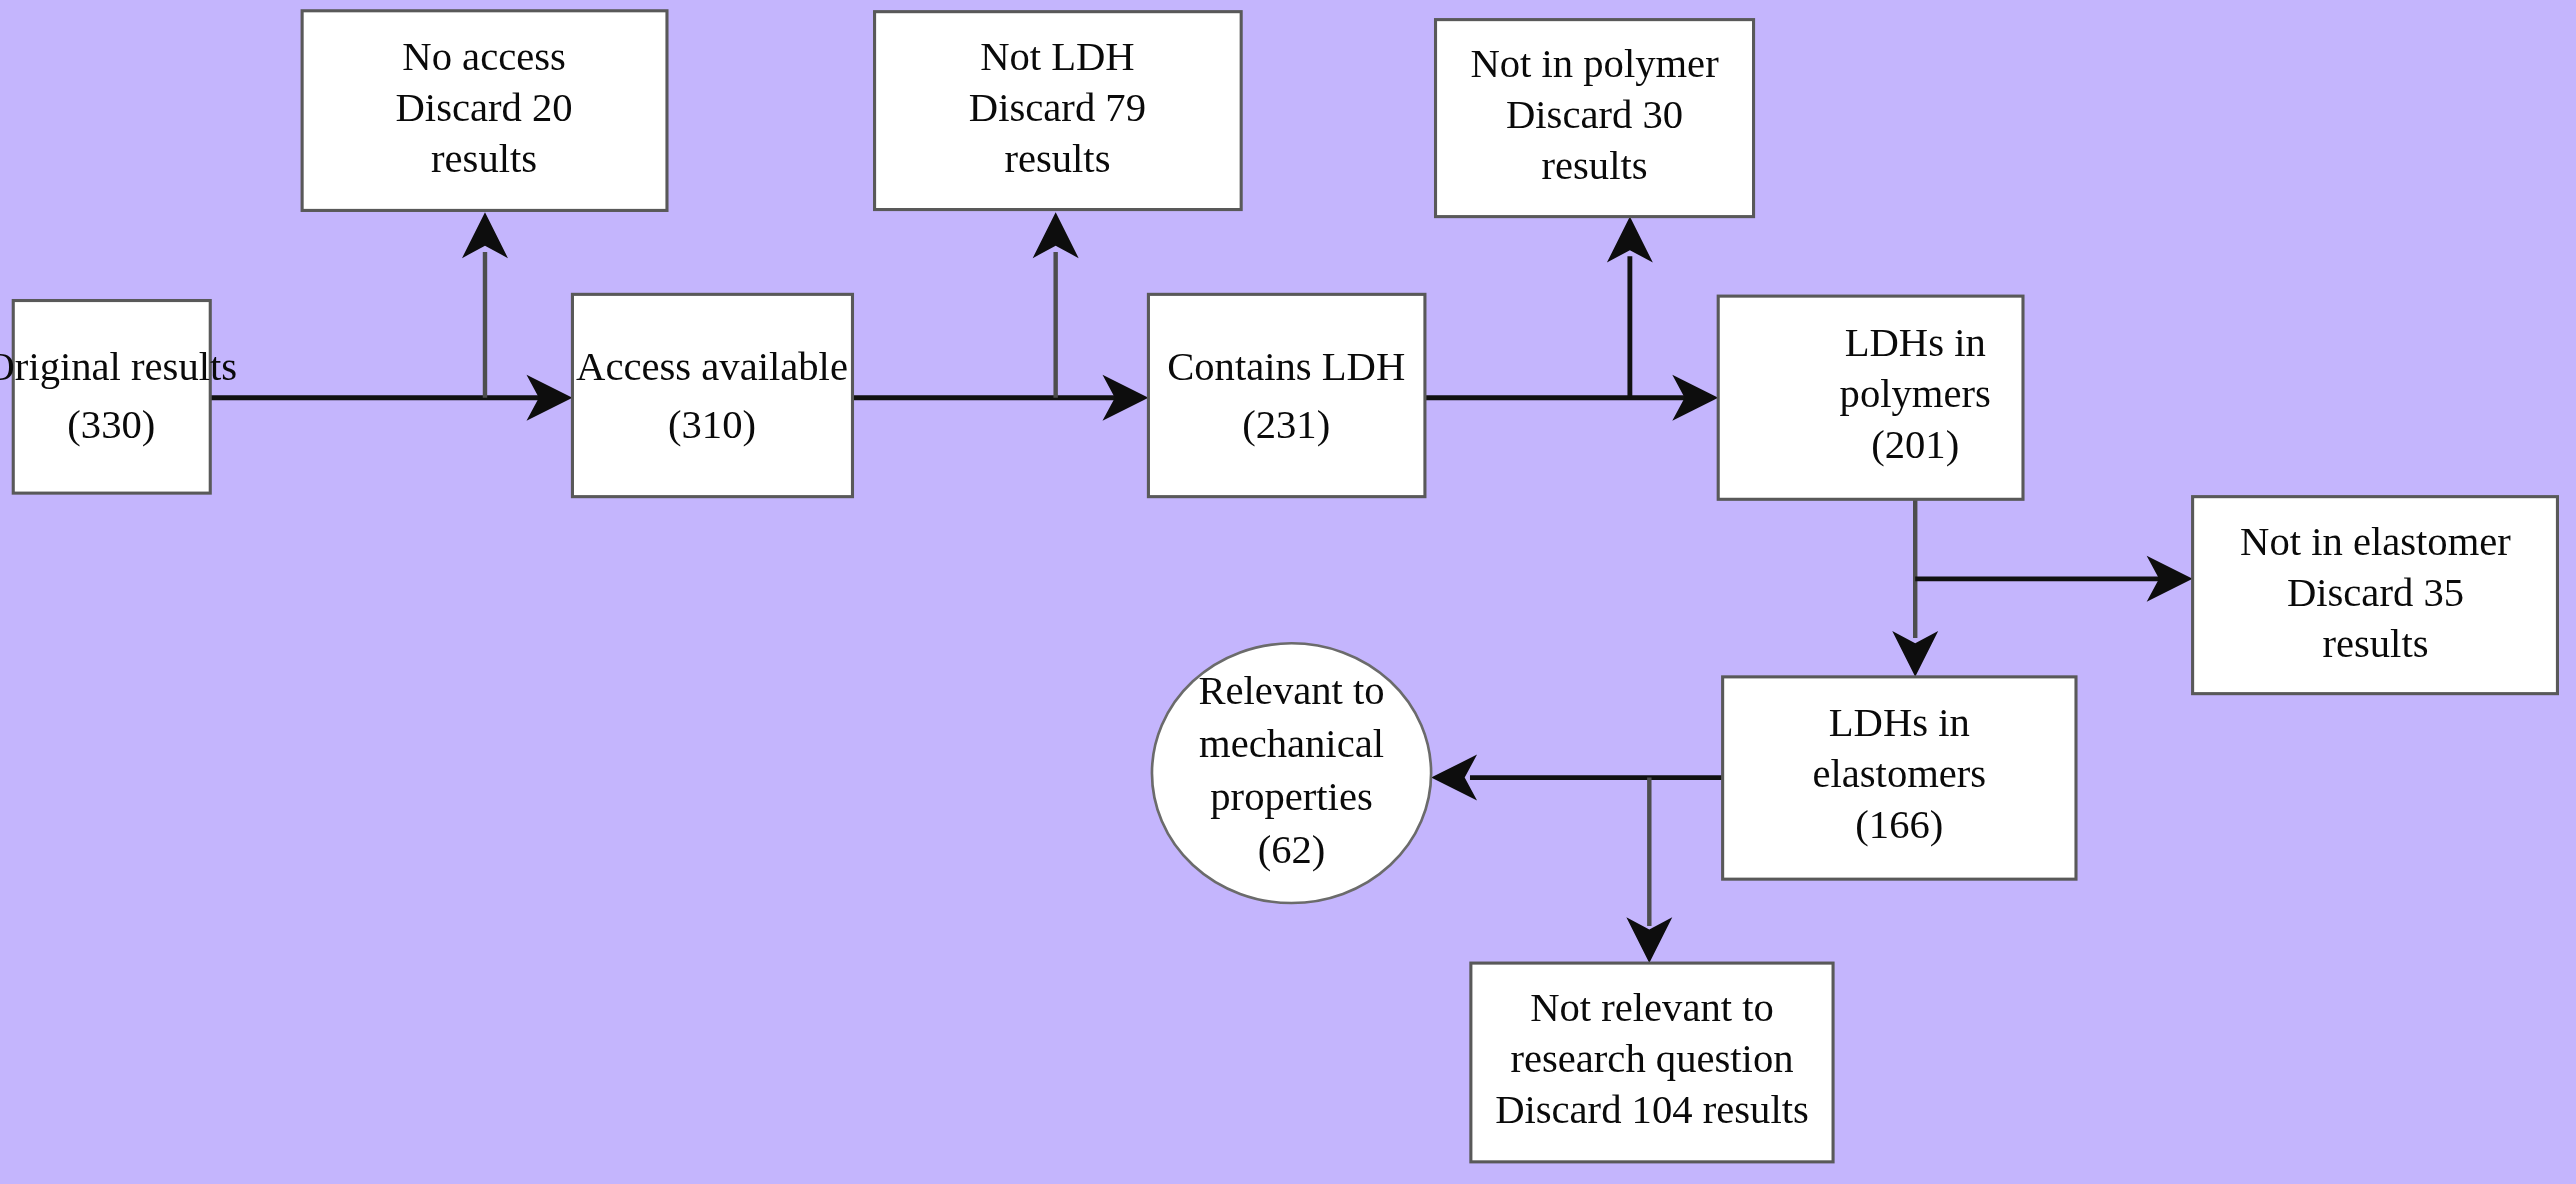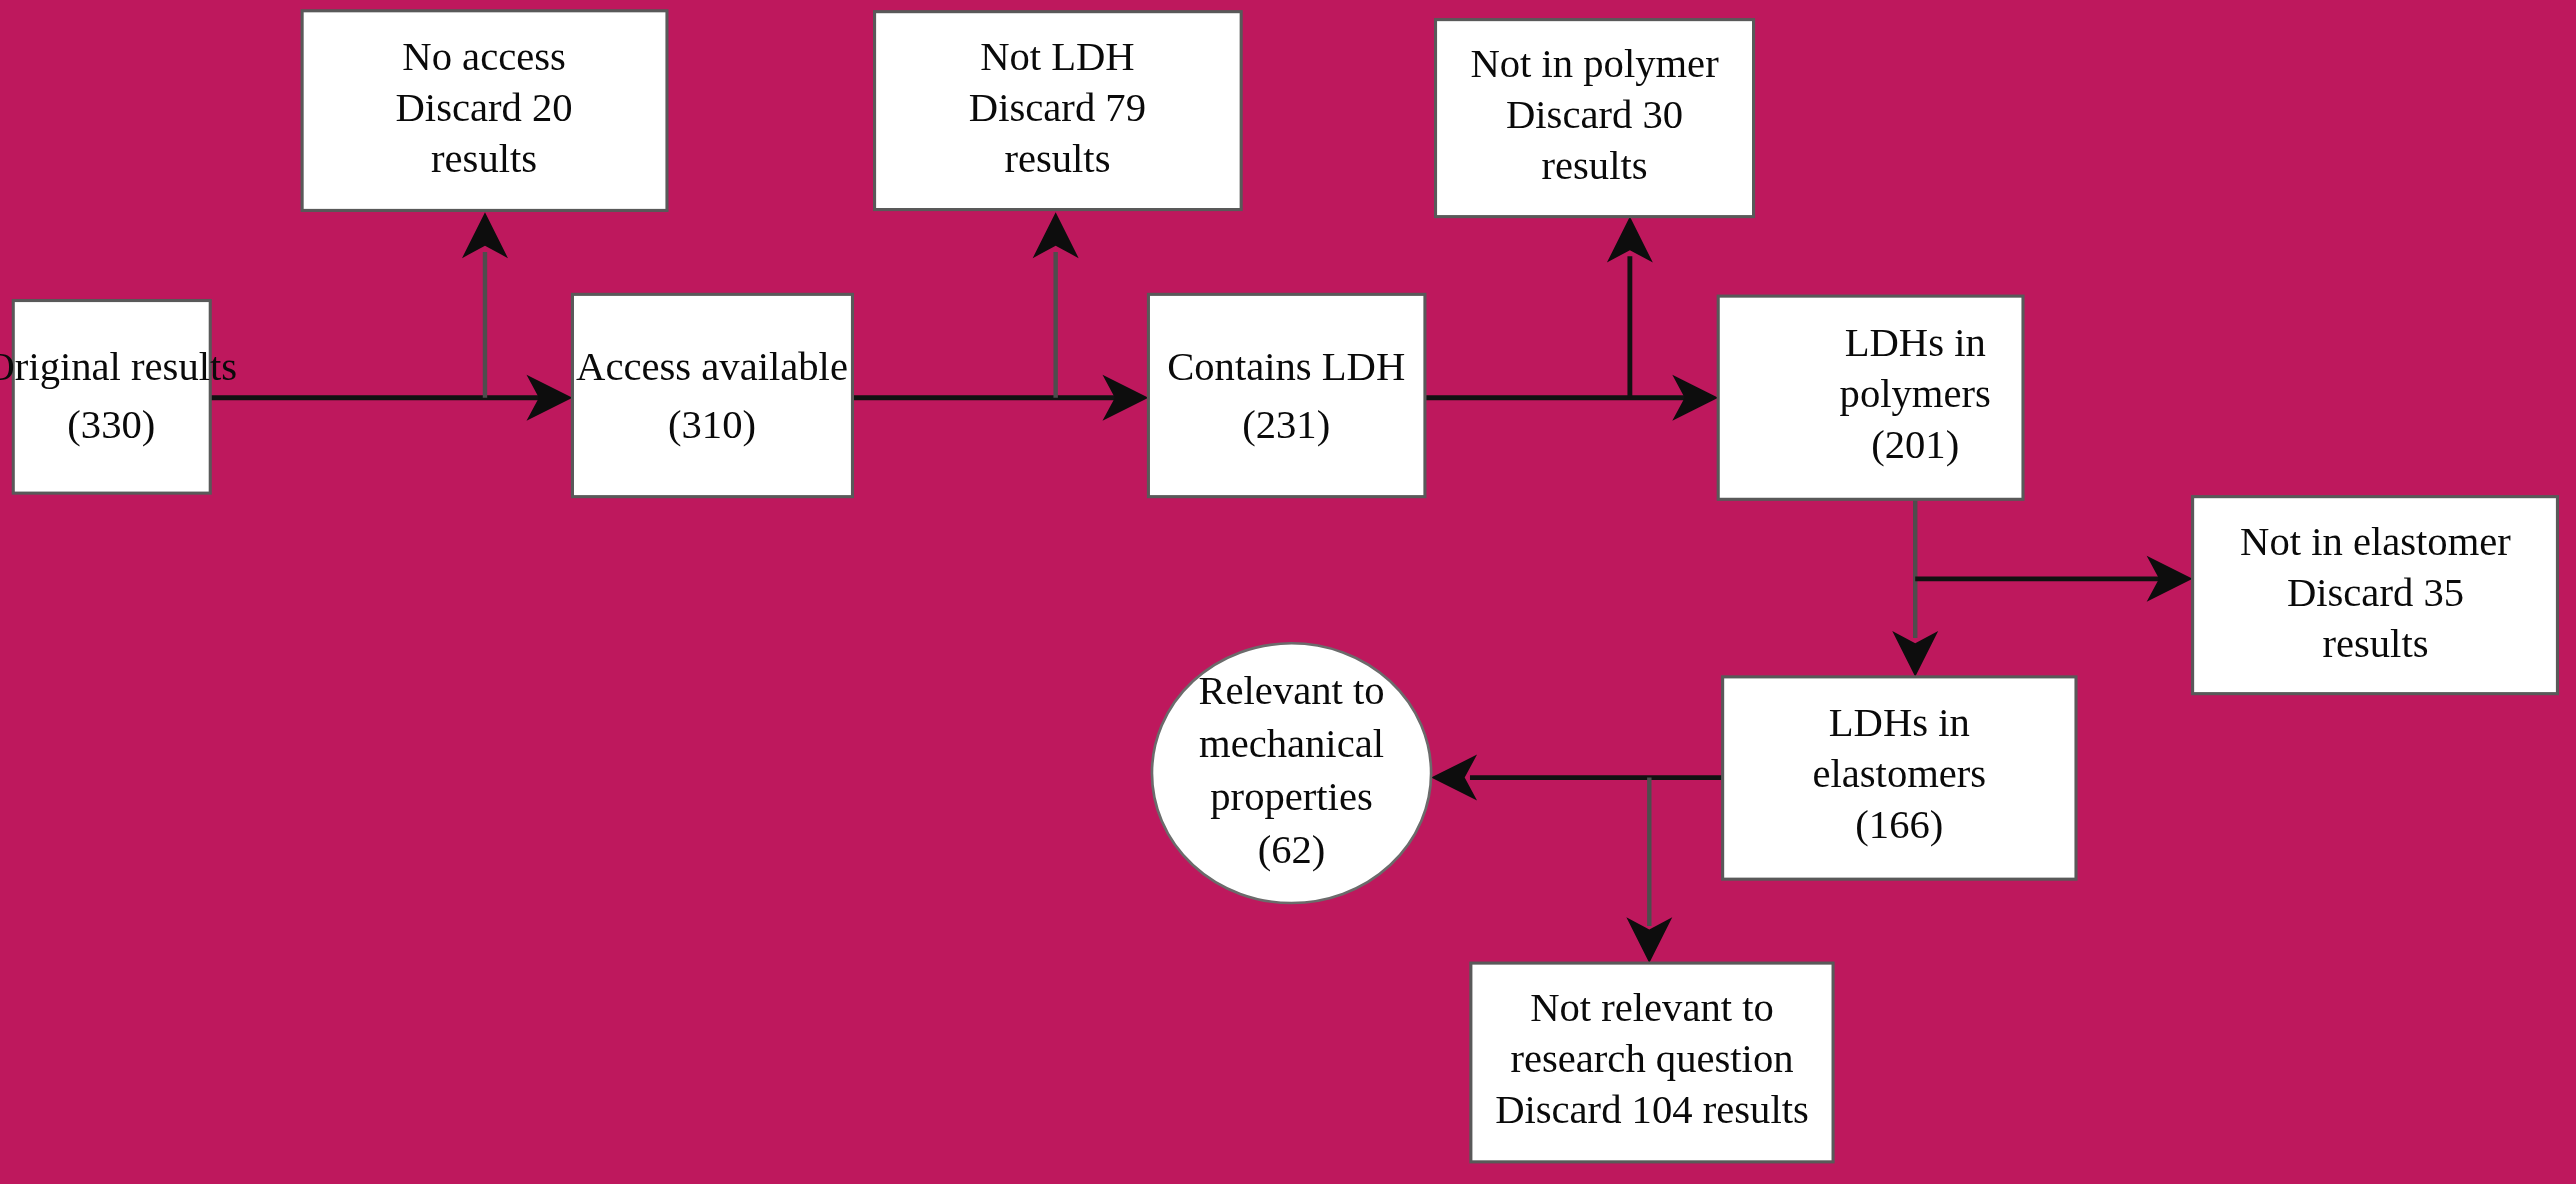--- a/index.html
+++ b/index.html
@@ -10,21 +10,21 @@
   body {
     width: 2576px;
     height: 1185px;
     font-family: "Liberation Serif", "DejaVu Serif", serif;
     overflow: hidden;
   }
   #flow-root {
     position: relative;
     width: 2576px;
     height: 1185px;
-    background: #be185d;
+    background: #c4b5fd;
   }
   svg.flow-canvas {
     position: absolute;
     top: 0;
     left: 0;
     width: 2576px;
     height: 1185px;
   }
   .node-rect {
     fill: #ffffff;

